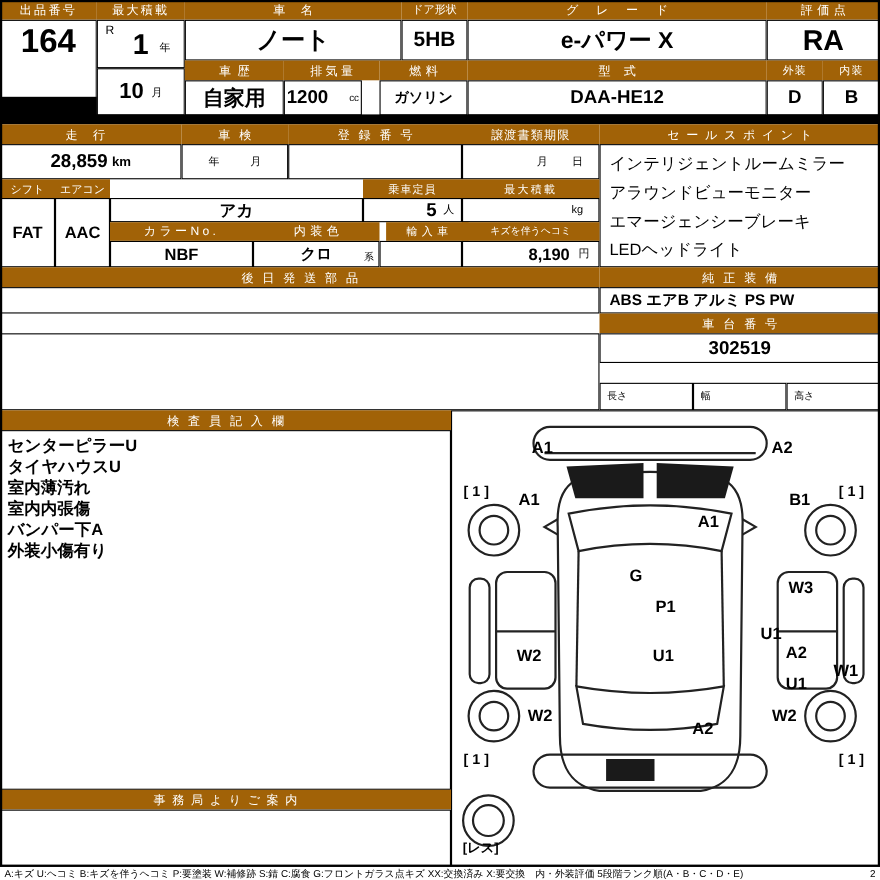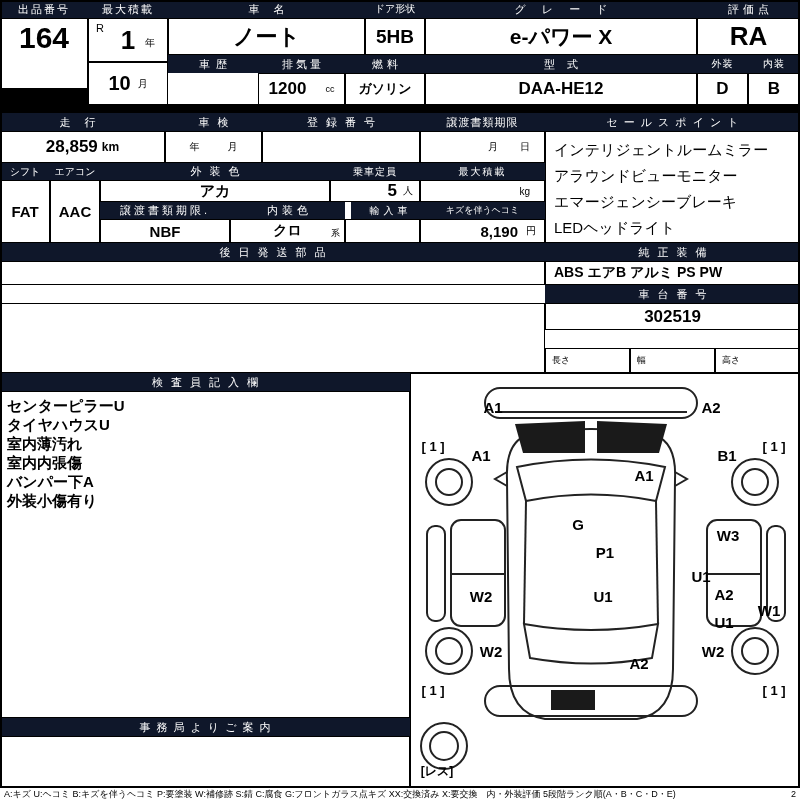--- a/index.html
+++ b/index.html
@@ -1,19 +1,19 @@
 <!DOCTYPE html>
 <html><head>
 <meta charset="utf-8">
 <style>
   html,body{margin:0;padding:0}
   body{font-family:"Liberation Sans","DejaVu Sans",sans-serif;background:#777}
   .sheet{position:relative;width:800px;height:800px;background:#fff;overflow:hidden;margin:0 auto}
   .sheet *{box-sizing:border-box}
-  .hdr{position:absolute;background:#0f172a;color:#fff;display:flex;align-items:center;justify-content:center;
+  .hdr{position:absolute;background:#a16207;color:#fff;display:flex;align-items:center;justify-content:center;
        font-size:11px;white-space:nowrap;overflow:hidden}
   .cell{position:absolute;background:#fff;border:1px solid #000;color:#000;
         display:flex;align-items:center;justify-content:center;overflow:hidden}
   .b{font-weight:bold}
   .blk{position:absolute;background:#000}
   .frame{position:absolute;left:0;top:0;width:800px;height:788px;border:2px solid #000;pointer-events:none}
   .list{flex-direction:column;align-items:flex-start;justify-content:flex-start}
   .sp{font-size:15px;font-weight:normal;line-height:26px;white-space:nowrap}
   .note{font-size:15px;font-weight:bold;line-height:19px;white-space:nowrap}
   .mk{position:absolute;transform:translate(-50%,-50%);font-weight:bold;font-size:15px;color:#000;white-space:nowrap}
@@ -58,21 +58,24 @@
     <span class="b" style="font-size:26px">RA</span>
   </div>
 
   <div class="hdr" style="left:168px;top:55px;width:90px;height:18px;letter-spacing:6px;padding-left:6px">車歴</div>
   <div class="hdr" style="left:258px;top:55px;width:87px;height:18px;letter-spacing:3px;padding-left:3px">排気量</div>
   <div class="hdr" style="left:345px;top:55px;width:80px;height:18px;letter-spacing:4px;padding-left:4px">燃料</div>
   <div class="hdr" style="left:425px;top:55px;width:272px;height:18px;letter-spacing:12px;padding-left:12px">型式</div>
   <div class="hdr" style="left:697px;top:55px;width:51px;height:18px;font-size:10px;letter-spacing:1px">外装</div>
   <div class="hdr" style="left:748px;top:55px;width:52px;height:18px;font-size:10px;letter-spacing:1px">内装</div>
 
-  <div class="cell" style="left:258px;top:73px;width:87px;height:32px;gap:19px">
+  <div class="cell" style="left:168px;top:73px;width:90px;height:32px">
+    <span class="b" style="font-size:19px">自家用</span>
+  </div>
+  <div class="cell" style="left:258px;top:73px;width:71px;height:32px;gap:19px">
     <span class="b" style="font-size:17px">1200</span>
     <span class="unit" style="font-size:9px">cc</span>
   </div>
   <div class="cell" style="left:345px;top:73px;width:80px;height:32px">
     <span class="b" style="font-size:13px">ガソリン</span>
   </div>
   <div class="cell" style="left:425px;top:73px;width:272px;height:32px">
     <span class="b" style="font-size:17px">DAA-HE12</span>
   </div>
   <div class="cell" style="left:697px;top:73px;width:51px;height:32px">
@@ -106,42 +109,41 @@
   </div>
   <div class="cell list" style="left:545px;top:131px;width:255px;height:112px;padding:5px 8px">
     <div class="sp">インテリジェントルームミラー</div>
     <div class="sp">アラウンドビューモニター</div>
     <div class="sp">エマージェンシーブレーキ</div>
     <div class="sp">LEDヘッドライト</div>
   </div>
 
   <div class="hdr" style="left:0;top:163px;width:50px;height:17px;font-size:10px">シフト</div>
   <div class="hdr" style="left:50px;top:163px;width:50px;height:17px;font-size:10px">エアコン</div>
-  <div class="hdr" style="left:100px;top:163px;width:230px;height:17px;letter-spacing:8px;padding-left:8px">外装色</div>
   <div class="hdr" style="left:330px;top:163px;width:90px;height:17px;font-size:10px;letter-spacing:1px">乗車定員</div>
   <div class="hdr" style="left:420px;top:163px;width:125px;height:17px;font-size:10px;letter-spacing:2px">最大積載</div>
 
   <div class="cell" style="left:50px;top:180px;width:50px;height:63px">
     <span class="b" style="font-size:15px">AAC</span>
   </div>
   <div class="cell" style="left:0;top:180px;width:50px;height:63px">
     <span class="b" style="font-size:15px">FAT</span>
   </div>
   <div class="cell" style="left:100px;top:180px;width:230px;height:22px">
     <span class="b" style="font-size:15px">アカ</span>
   </div>
   <div class="cell" style="left:330px;top:180px;width:90px;height:22px;justify-content:flex-end;gap:6px;padding-right:6px">
     <span class="b" style="font-size:17px">5</span>
     <span class="unit">人</span>
   </div>
   <div class="cell" style="left:420px;top:180px;width:125px;height:22px;justify-content:flex-end;padding-right:14px">
     <span class="unit">kg</span>
   </div>
 
-  <div class="hdr" style="left:100px;top:202px;width:130px;height:17px;letter-spacing:3px">譲渡書類期限.</div>
+  <div class="hdr" style="left:100px;top:202px;width:130px;height:17px;letter-spacing:3px">カラーNo.</div>
   <div class="hdr" style="left:230px;top:202px;width:115px;height:17px;letter-spacing:4px;padding-left:4px">内装色</div>
   <div class="hdr" style="left:351px;top:202px;width:75px;height:17px;font-size:10px;letter-spacing:4px;padding-left:4px">輸入車</div>
   <div class="hdr" style="left:420px;top:202px;width:125px;height:17px;font-size:9px">キズを伴うヘコミ</div>
 
   <div class="cell" style="left:100px;top:219px;width:130px;height:24px">
     <span class="b" style="font-size:15px">NBF</span>
   </div>
   <div class="cell" style="left:230px;top:219px;width:115px;height:24px">
     <span class="b" style="font-size:14px">クロ</span>
     <span style="position:absolute;right:4px;top:7px;font-size:9px">系</span>

